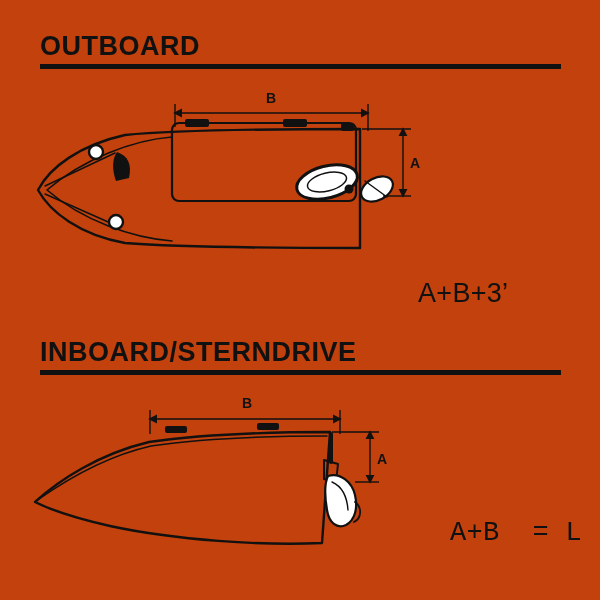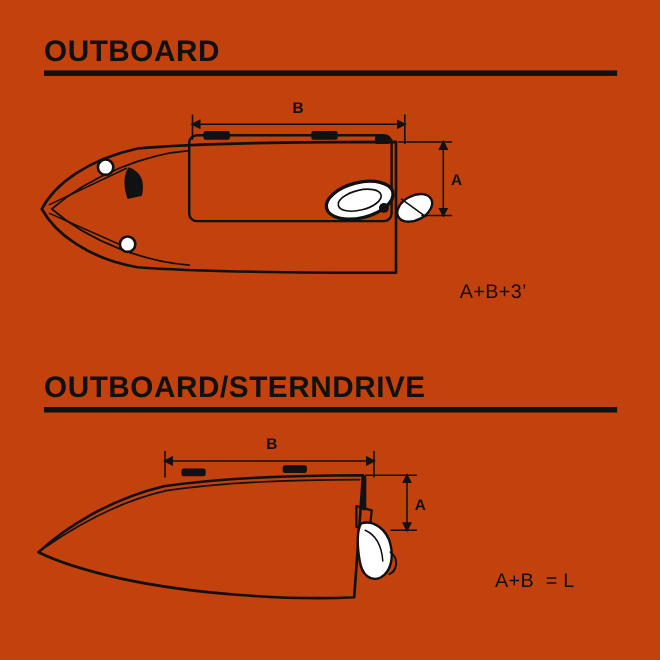--- a/index.html
+++ b/index.html
@@ -8,21 +8,21 @@
     font-family:"Liberation Sans", sans-serif; color:#111; overflow:hidden;
   }
   .section-title {
     position:absolute; left:40px; font-size:27px; font-weight:bold;
     letter-spacing:.5px; color:#111;
   }
   .rule {
     position:absolute; left:40px; width:521px; height:5px; background:#111;
   }
   .formula {
-    position:absolute; font-size:18px; line-height:1.25; color:#111;
+    position:absolute; font-size:27px; line-height:1.25; color:#111;
     white-space:pre; letter-spacing:.3px;
   }
   svg { position:absolute; }
   svg text {
     font-family:"Liberation Sans", sans-serif; font-weight:bold;
     font-size:14px; fill:#111; stroke:none;
   }
 </style>
 </head>
 <body>
@@ -72,21 +72,21 @@
       <line x1="378" y1="44" x2="378" y2="111" marker-start="url(#ah1)" marker-end="url(#ah1)"></line>
     </g>
     <text x="246" y="18" text-anchor="middle">B</text>
     <text x="385" y="83">A</text>
   </svg>
 
   <div class="formula" style="left:418px; top:209px;">
     <div>A+B+3’</div>
   </div>
 
-  <div class="section-title" style="top:337px;">OUTBOARD/STERNDRIVE</div>
+  <div class="section-title" style="top:337px;">INBOARD/STERNDRIVE</div>
   <div class="rule" style="top:370px;"></div>
 
   <svg style="left:25px; top:390px;" width="400" height="170" viewBox="0 0 400 170">
     <defs>
       <marker id="ah2" viewBox="0 0 10 10" refX="8" refY="5" markerWidth="6.5" markerHeight="6.5" orient="auto-start-reverse">
         <path d="M0 0 L10 5 L0 10 z" fill="#111"></path>
       </marker>
     </defs>
 
     <g stroke="#111" fill="none" stroke-linejoin="round" stroke-linecap="round">
@@ -109,15 +109,15 @@
       <path d="M315 20 L315 44"></path>
       <line x1="125" y1="29" x2="315" y2="29" marker-start="url(#ah2)" marker-end="url(#ah2)"></line>
       <path d="M307 42 L354 42"></path>
       <path d="M330 92 L354 92"></path>
       <line x1="345" y1="42" x2="345" y2="92" marker-start="url(#ah2)" marker-end="url(#ah2)"></line>
     </g>
     <text x="222" y="18" text-anchor="middle">B</text>
     <text x="352" y="74">A</text>
   </svg>
 
-  <div class="formula" style="left:450px; top:517px;">A+B  = L</div>
+  <div class="formula" style="left:450px; top:517px;font-family:Liberation Mono, monospace;">A+B  = L</div>
 
 </div>
 
 </body></html>

